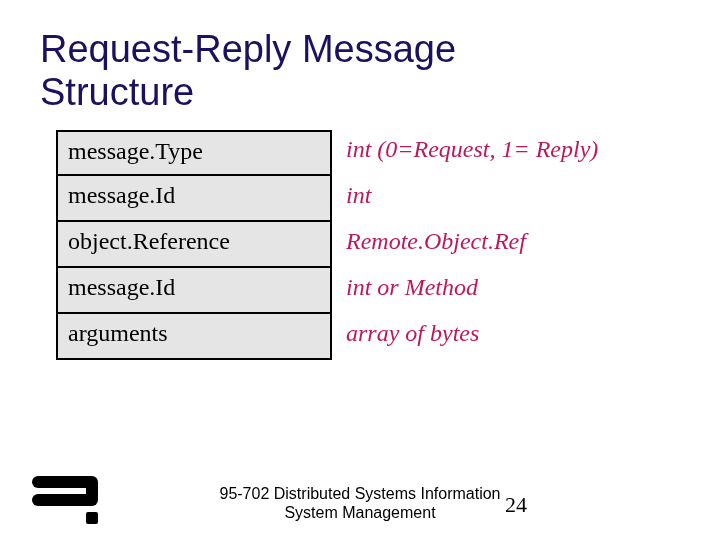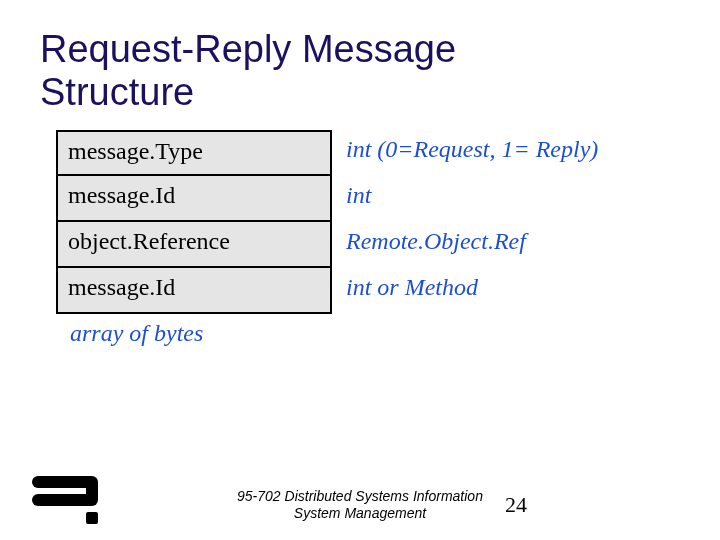--- a/index.html
+++ b/index.html
@@ -51,33 +51,32 @@
   }
   .row + .row .cell-left {
     border-top: none;
   }
   .cell-right {
     flex: 1;
     padding: 6px 0 0 14px;
     font-family: "Times New Roman", Times, serif;
     font-size: 24px;
     font-style: italic;
-    color: #1d4ed8;
+    color: #be185d;
   }
   .footer-text {
     position: absolute;
     bottom: 18px;
     left: 0;
     width: 720px;
     text-align: center;
     font-family: Arial, Helvetica, sans-serif;
-    font-size: 14px;
+    font-size: 16px;
     color: #000;
     line-height: 1.2;
-    font-style: italic;
   }
   .page-num {
     position: absolute;
     bottom: 22px;
     right: 48px;
     font-family: "Times New Roman", Times, serif;
     font-size: 22px;
     color: #000;
     text-align: center;
   }
@@ -115,20 +114,21 @@
     </div>
     <div class="row">
       <div class="cell-left">object.Reference</div>
       <div class="cell-right">Remote.Object.Ref</div>
     </div>
     <div class="row">
       <div class="cell-left">message.Id</div>
       <div class="cell-right">int or Method</div>
     </div>
     <div class="row">
+      <div class="cell-left">arguments</div>
       <div class="cell-right">array of bytes</div>
     </div>
   </div>
 
   <div class="logo">
     <div class="bar h1"></div>
     <div class="bar h2"></div>
     <div class="bar v"></div>
     <div class="bar dot"></div>
   </div>

